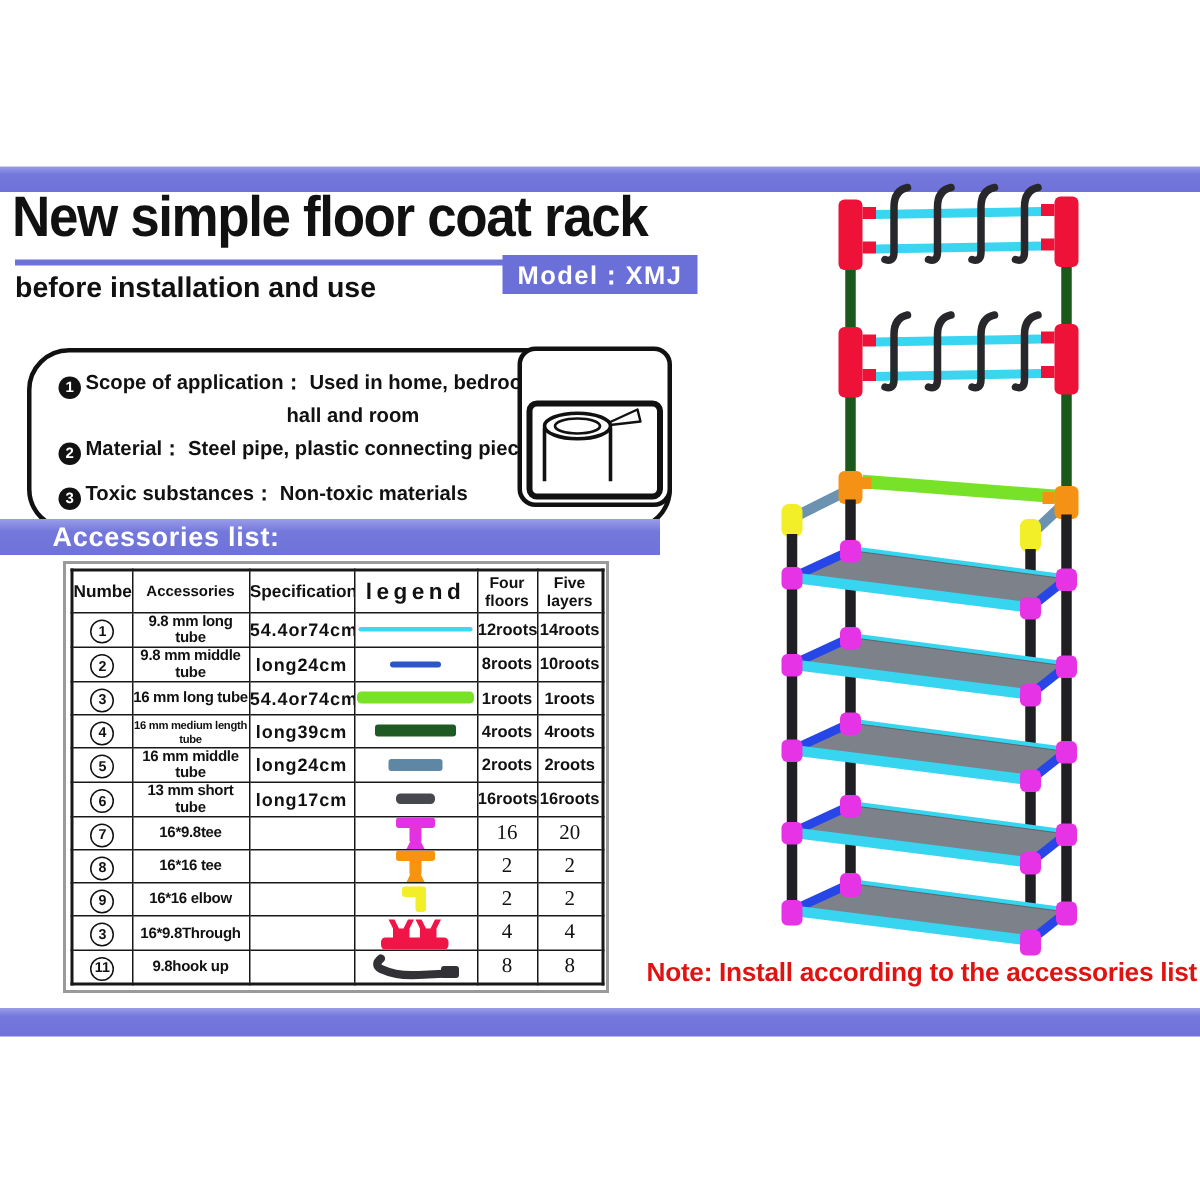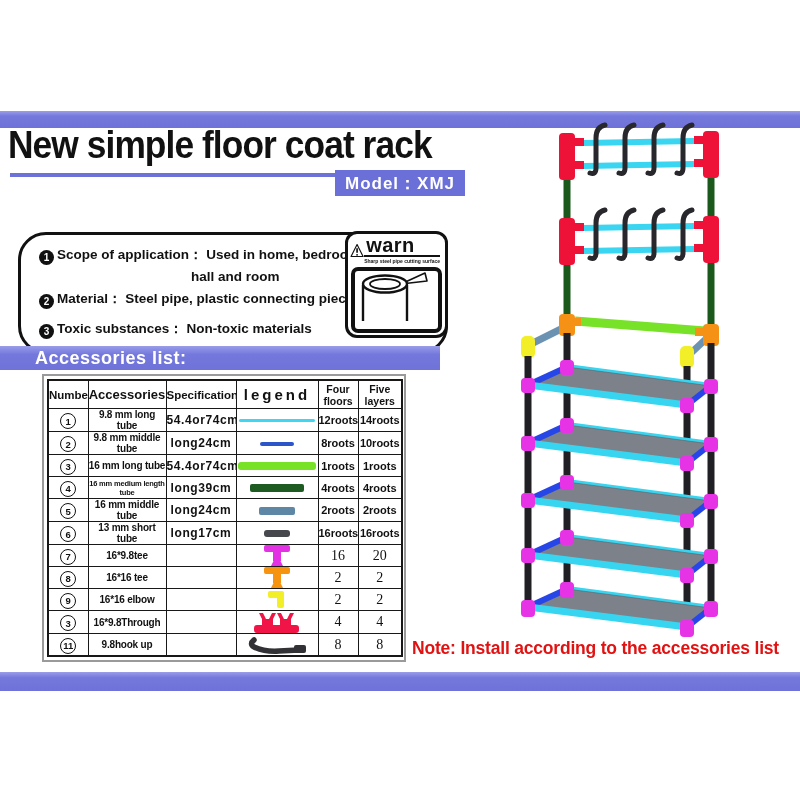--- a/index.html
+++ b/index.html
@@ -53,63 +53,53 @@
   .circle-num{display:inline-flex;width:14px;height:14px;border:1.3px solid #111;border-radius:50%;
       font-size:9.5px;font-weight:bold;align-items:center;justify-content:center;}
   .c-name{font-size:10px;font-weight:bold;letter-spacing:-.2px;}
   .c-name.small{font-size:7.5px;}
   .c-spec{font-size:12px;font-weight:bold;letter-spacing:.6px;}
   .c-roots{font-size:11px;font-weight:bold;}
   .c-count{font-family:"Liberation Serif",serif;font-size:14px;font-weight:normal;}
   .leg-line{display:inline-block;border-radius:2px;vertical-align:middle;}
 
   
-  #note{left:412px;top:638px;font-size:17.5px;font-weight:bold;color:#e11212;white-space:nowrap;letter-spacing:-.2px;text-align:right;}
+  #note{left:431px;top:638px;font-size:17.5px;font-weight:bold;color:#e11212;white-space:nowrap;letter-spacing:-.2px;text-align:right;}
 
   
   #rack{left:505px;top:118px;width:295px;height:530px;}
 </style>
 </head>
 <body>
 
 <div id="stage">
 
   <div class="abs hbar" id="topbar"></div>
 
   <div class="abs" id="title">New simple floor coat rack</div>
   <div class="abs" id="title-underline"></div>
   <div class="abs" id="model-badge">Model：XMJ</div>
   <div class="abs" id="subtitle">
+    <div>before installation and use</div>
   </div>
 
   <div class="abs" id="info-box">
     <div class="info-item" style="left:18px;top:11px;">
       <span class="num-dot">1</span><span>Scope of application：  Used in home, bedroom,</span>
     </div>
     <div class="info-item" style="left:170px;top:34px;">hall and room</div>
     <div class="info-item" style="left:18px;top:55px;">
       <span class="num-dot">2</span><span>Material：  Steel pipe, plastic connecting piece, cloth</span>
     </div>
     <div class="info-item" style="left:18px;top:85px;">
       <span class="num-dot">3</span><span>Toxic substances：  Non-toxic materials</span>
     </div>
   </div>
 
   <div class="abs" id="warn-box">
-    <div id="warn-head">
-      <svg width="27" height="29" viewBox="0 0 27 29">
-        <path d="M13.5 3 L25 26 H2 Z" fill="none" stroke="#111" stroke-width="2.2" stroke-linejoin="round"></path>
-        <line x1="13.5" y1="10" x2="13.5" y2="19" stroke="#111" stroke-width="3.2"></line>
-        <circle cx="13.5" cy="22.8" r="1.8" fill="#111"></circle>
-      </svg>
-      <div>
-        <div id="warn-word">warn</div>
-        <div id="warn-caption">Sharp steel pipe cutting surface</div>
-      </div>
-    </div>
     <div id="warn-inner">
       <svg width="75" height="50" viewBox="0 0 75 50">
         <path d="M70 2 L46 13 L72 10 Z" fill="#fff" stroke="#111" stroke-width="1.6" stroke-linejoin="round"></path>
         <ellipse cx="30" cy="13" rx="22" ry="8.5" fill="#fff" stroke="#111" stroke-width="2.4"></ellipse>
         <ellipse cx="30" cy="13" rx="15" ry="5" fill="none" stroke="#111" stroke-width="1.8"></ellipse>
         <line x1="8" y1="14" x2="8" y2="50" stroke="#111" stroke-width="2.4"></line>
         <line x1="52" y1="14" x2="52" y2="50" stroke="#111" stroke-width="2.4"></line>
       </svg>
     </div>
   </div>
@@ -122,21 +112,21 @@
           <col class="c1">
           <col class="c2">
           <col class="c3">
           <col class="c4">
           <col class="c5">
           <col class="c6">
         </colgroup>
       <thead>
         <tr>
           <th>Number</th>
-          <th style="font-size:13px;">Accessories</th>
+          <th style="font-size:10px;">Accessories</th>
           <th>Specification</th>
           <th class="legend-h">legend</th>
           <th style="font-size:10.5px;">Four floors</th>
           <th style="font-size:10.5px;">Five layers</th>
         </tr>
       </thead>
       <tbody>
           <tr>
             <td><span class="circle-num">1</span></td>
             <td class="c-name">9.8 mm long tube</td>

